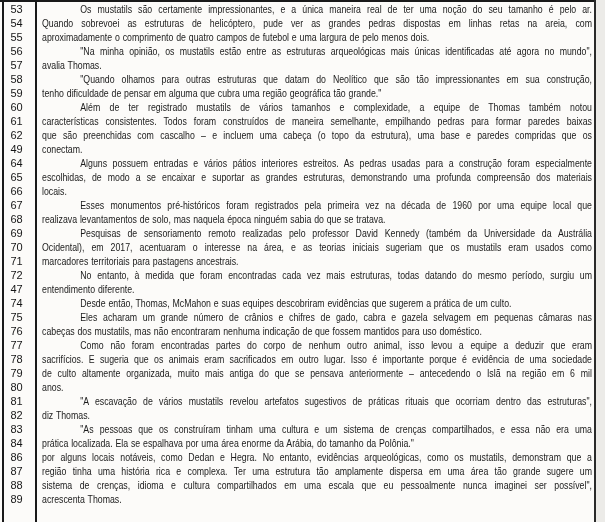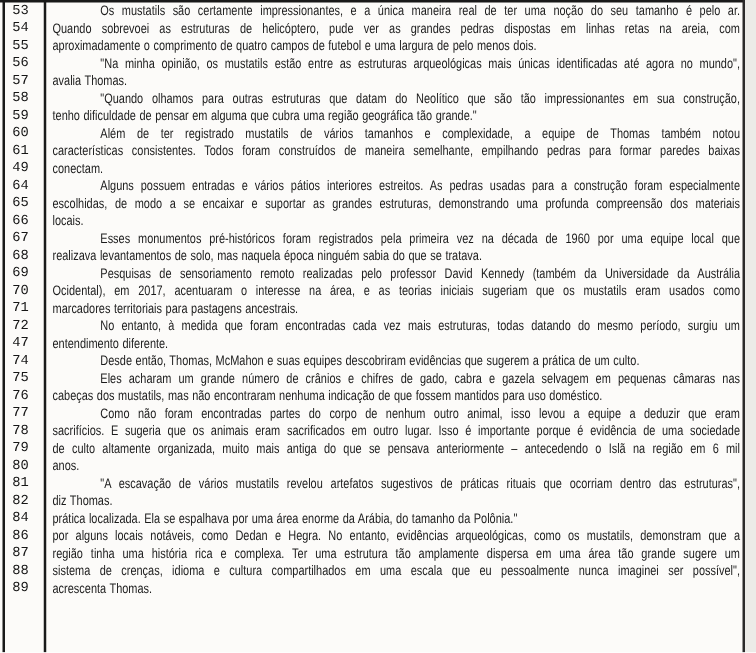--- a/index.html
+++ b/index.html
@@ -55,21 +55,20 @@
     height: 14px;
     align-items: stretch;
   }
   .line-num {
     width: 33px;
     flex: 0 0 33px;
     text-align: center;
     font-size: 11px;
     line-height: 14px;
     color: #161616;
-    font-family: Liberation Mono, monospace;
   }
   .line-text-wrap {
     margin-left: 9px;
     width: 550px;
     flex: 0 0 550px;
     position: relative;
   }
   .line-text {
     width: 690px;
     transform: scaleX(0.7971);
@@ -157,20 +156,26 @@
     </div>
   </div>
 
   <div class="line-row">
     <div class="line-num">61</div>
     <div class="line-text-wrap">
       <div class="line-text j">características consistentes. Todos foram construídos de maneira semelhante, empilhando pedras para formar paredes baixas</div>
     </div>
   </div>
 
+  <div class="line-row">
+    <div class="line-num">62</div>
+    <div class="line-text-wrap">
+      <div class="line-text j">que são preenchidas com cascalho – e incluem uma cabeça (o topo da estrutura), uma base e paredes compridas que os</div>
+    </div>
+  </div>
 
   <div class="line-row">
     <div class="line-num">49</div>
     <div class="line-text-wrap">
       <div class="line-text l">conectam.</div>
     </div>
   </div>
 
   <div class="line-row">
     <div class="line-num">64</div>
@@ -298,20 +303,26 @@
     </div>
   </div>
 
   <div class="line-row">
     <div class="line-num">82</div>
     <div class="line-text-wrap">
       <div class="line-text l">diz Thomas.</div>
     </div>
   </div>
 
+  <div class="line-row">
+    <div class="line-num">83</div>
+    <div class="line-text-wrap">
+      <div class="line-text j ind">"As pessoas que os construíram tinham uma cultura e um sistema de crenças compartilhados, e essa não era uma</div>
+    </div>
+  </div>
 
   <div class="line-row">
     <div class="line-num">84</div>
     <div class="line-text-wrap">
       <div class="line-text l">prática localizada. Ela se espalhava por uma área enorme da Arábia, do tamanho da Polônia."</div>
     </div>
   </div>
 
 
   <div class="line-row">

